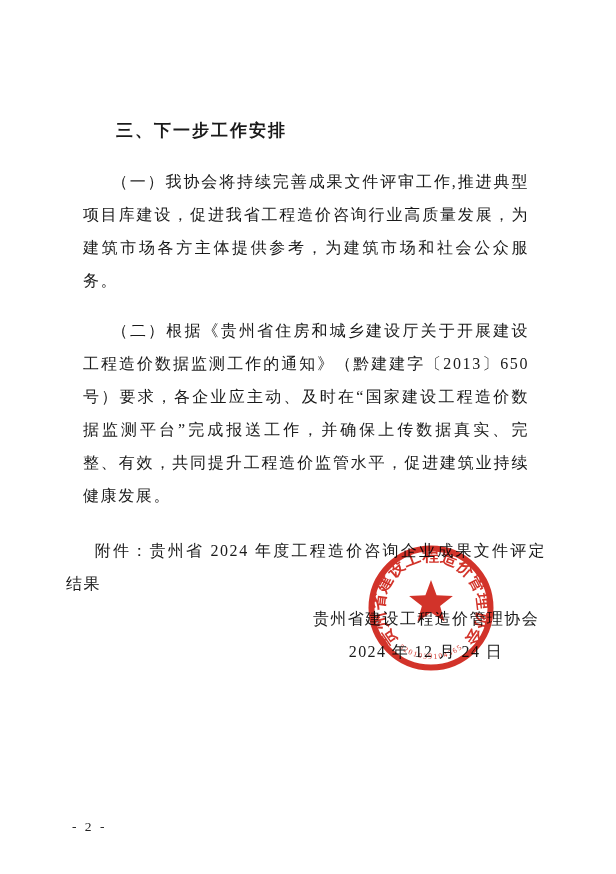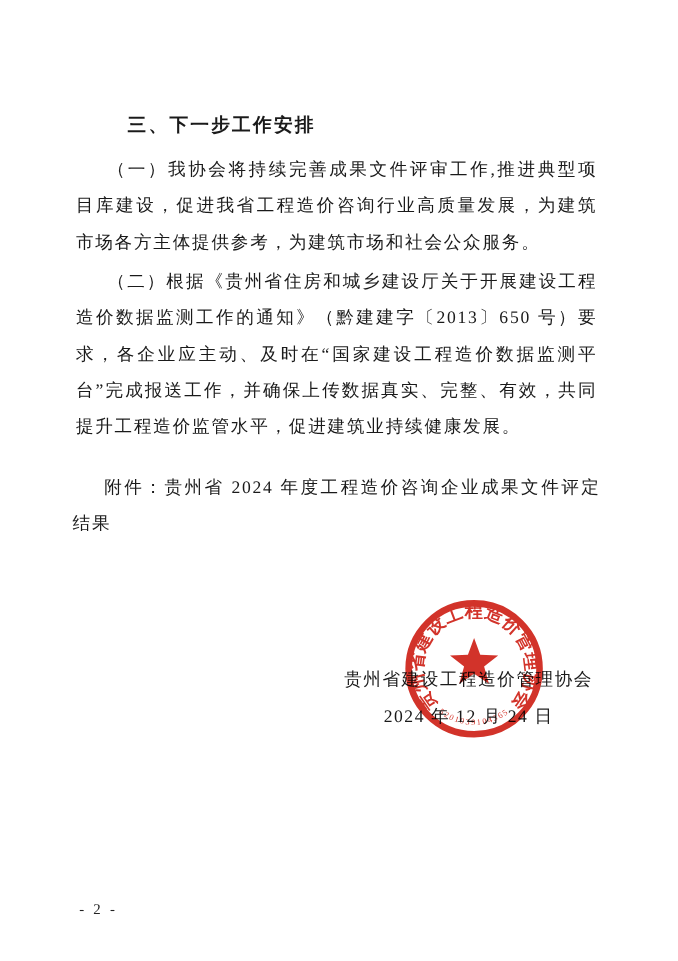--- a/index.html
+++ b/index.html
@@ -12,39 +12,39 @@
     width: 616px;
     height: 874px;
     background: #ffffff;
     overflow: hidden;
     font-family: "Liberation Serif", "DejaVu Serif", serif;
     color: #1a1a1a;
   }
   .content {
     position: absolute;
     left: 66px;
-    top: 97px;
+    top: 114px;
     width: 480px;
     font-size: 16px;
     line-height: 33px;
     letter-spacing: 1.6px;
     text-align: justify;
   }
   .section-heading {
     font-family: "Liberation Sans", "DejaVu Sans", sans-serif;
     font-weight: bold;
     font-size: 17px;
     line-height: 34px;
     text-indent: 50px;
     letter-spacing: 2px;
     margin: 0 0 7px 0;
     text-align: left;
   }
   .para {
-    margin: 3px;
+    margin: 17px;
     text-indent: 1.8em;
   }
   .attachment {
     margin: 22px 0 0 0;
     text-indent: 1.8em;
   }
   .signature {
     position: absolute;
     left: 276px;
     top: 602px;

